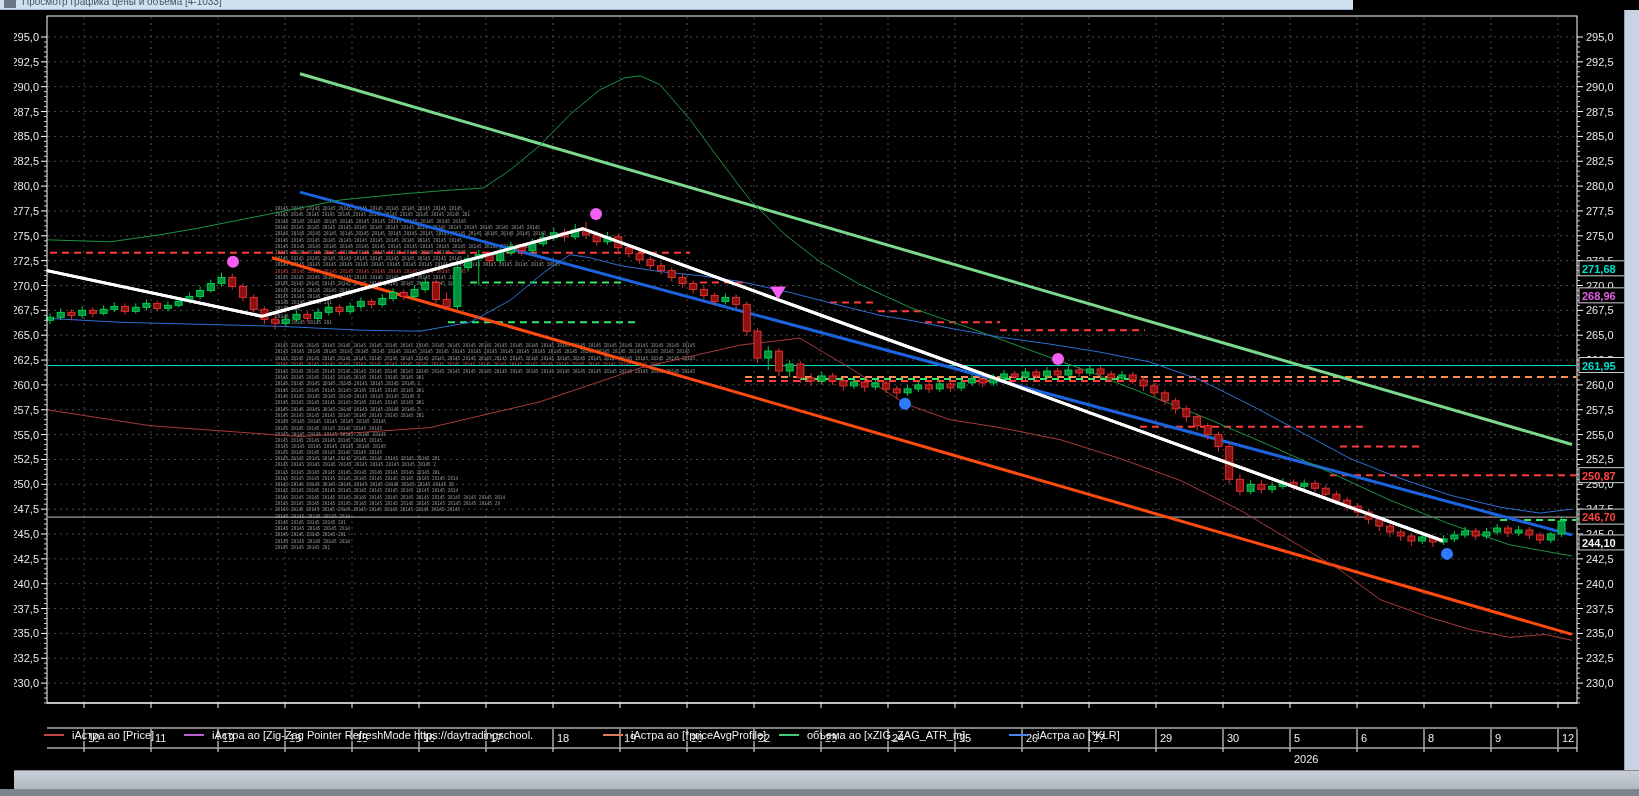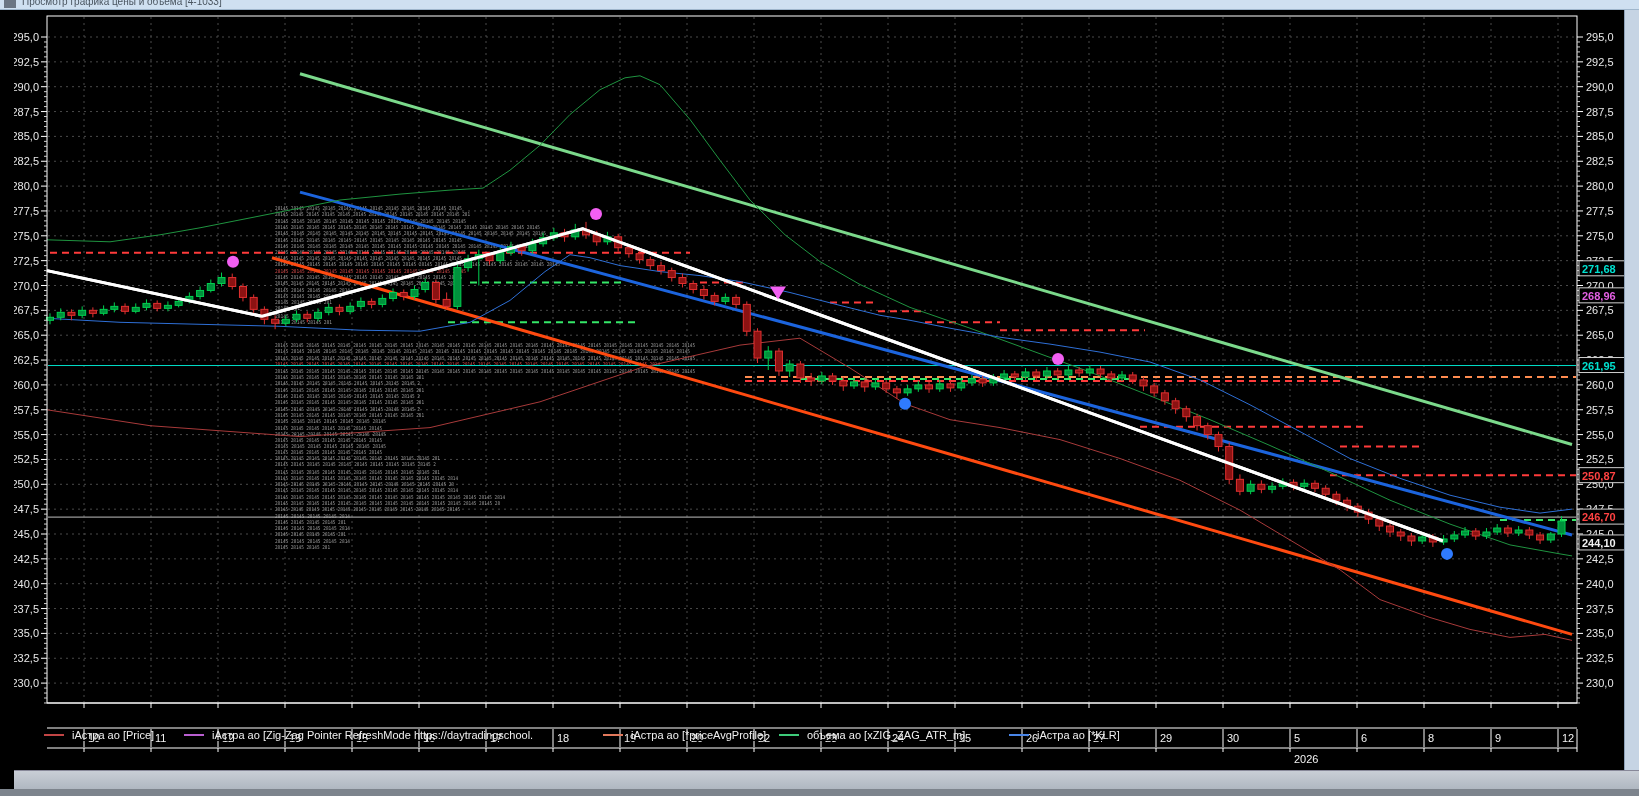--- a/index.html
+++ b/index.html
@@ -1,18 +1,18 @@
 <!DOCTYPE html>
 <html><head>
 <meta charset="utf-8">
 <style>
   html,body{margin:0;padding:0;background:#000;}
   #app{position:relative;width:1639px;height:796px;background:#000;overflow:hidden;
        font-family:"Liberation Sans",sans-serif;}
-  #titlebar{position:absolute;left:0;top:0;width:1639px;height:9px;background:#cfe0f1;
+  #titlebar{position:absolute;left:0;top:0;width:1353px;height:9px;background:#cfe0f1;
             overflow:hidden;border-bottom:1px solid #9fb6cc;}
   #titlebar .ttext{position:absolute;left:22px;top:-4px;font-size:10px;color:#4a5560;white-space:nowrap;}
   #titlebar .ticon{position:absolute;left:4px;top:-2px;width:12px;height:10px;background:#6b7684;}
   #chartwin{position:absolute;left:14px;top:10px;width:1611px;height:760px;background:#000;}
   svg{position:absolute;left:0;top:0;}
   .axis-text{font-size:11px;fill:#e8e8e8;font-family:"Liberation Sans",sans-serif;}
   .date-text{font-size:11px;fill:#f2f2f2;font-family:"Liberation Sans",sans-serif;}
   .pl-text{font-size:11px;font-weight:bold;font-family:"Liberation Sans",sans-serif;}
   .prof{font-family:"DejaVu Sans Mono",monospace;font-size:5px;}
   #legend{position:absolute;left:14px;top:717px;width:1610px;height:16px;}

